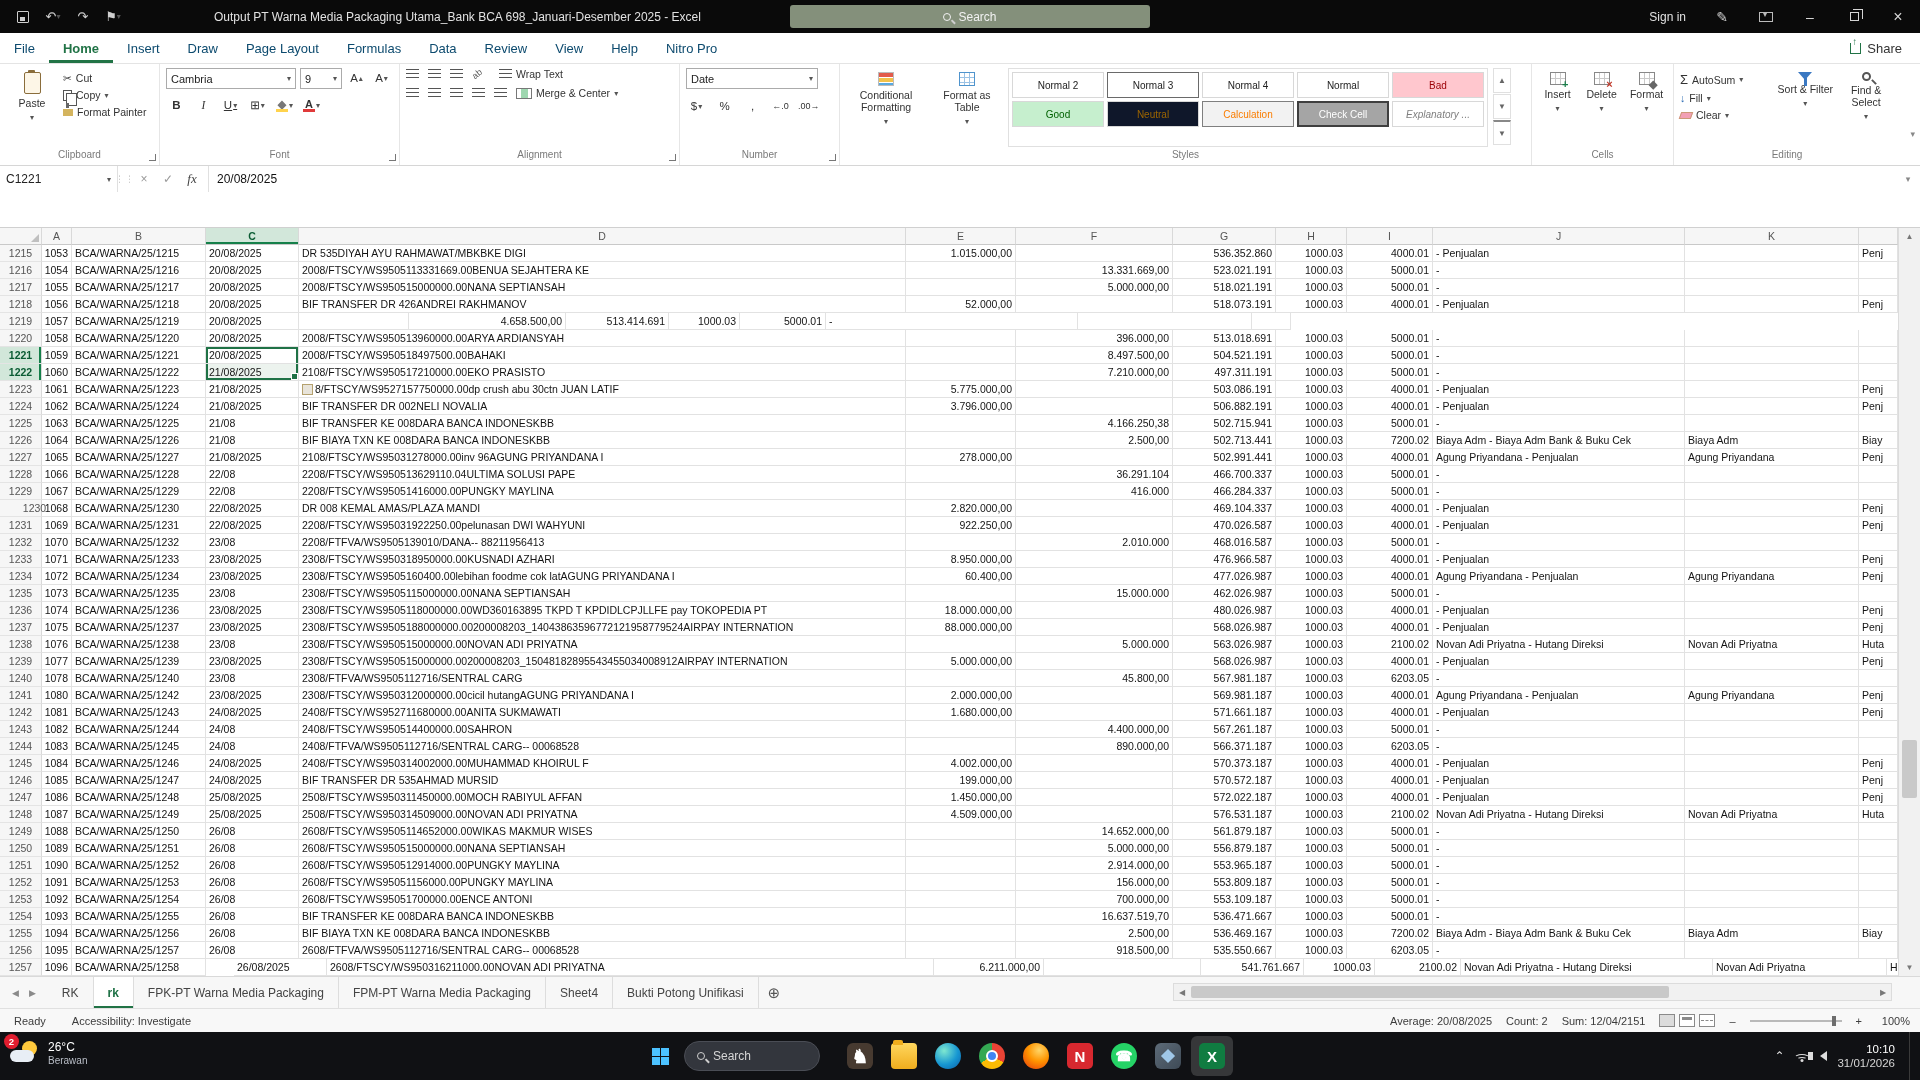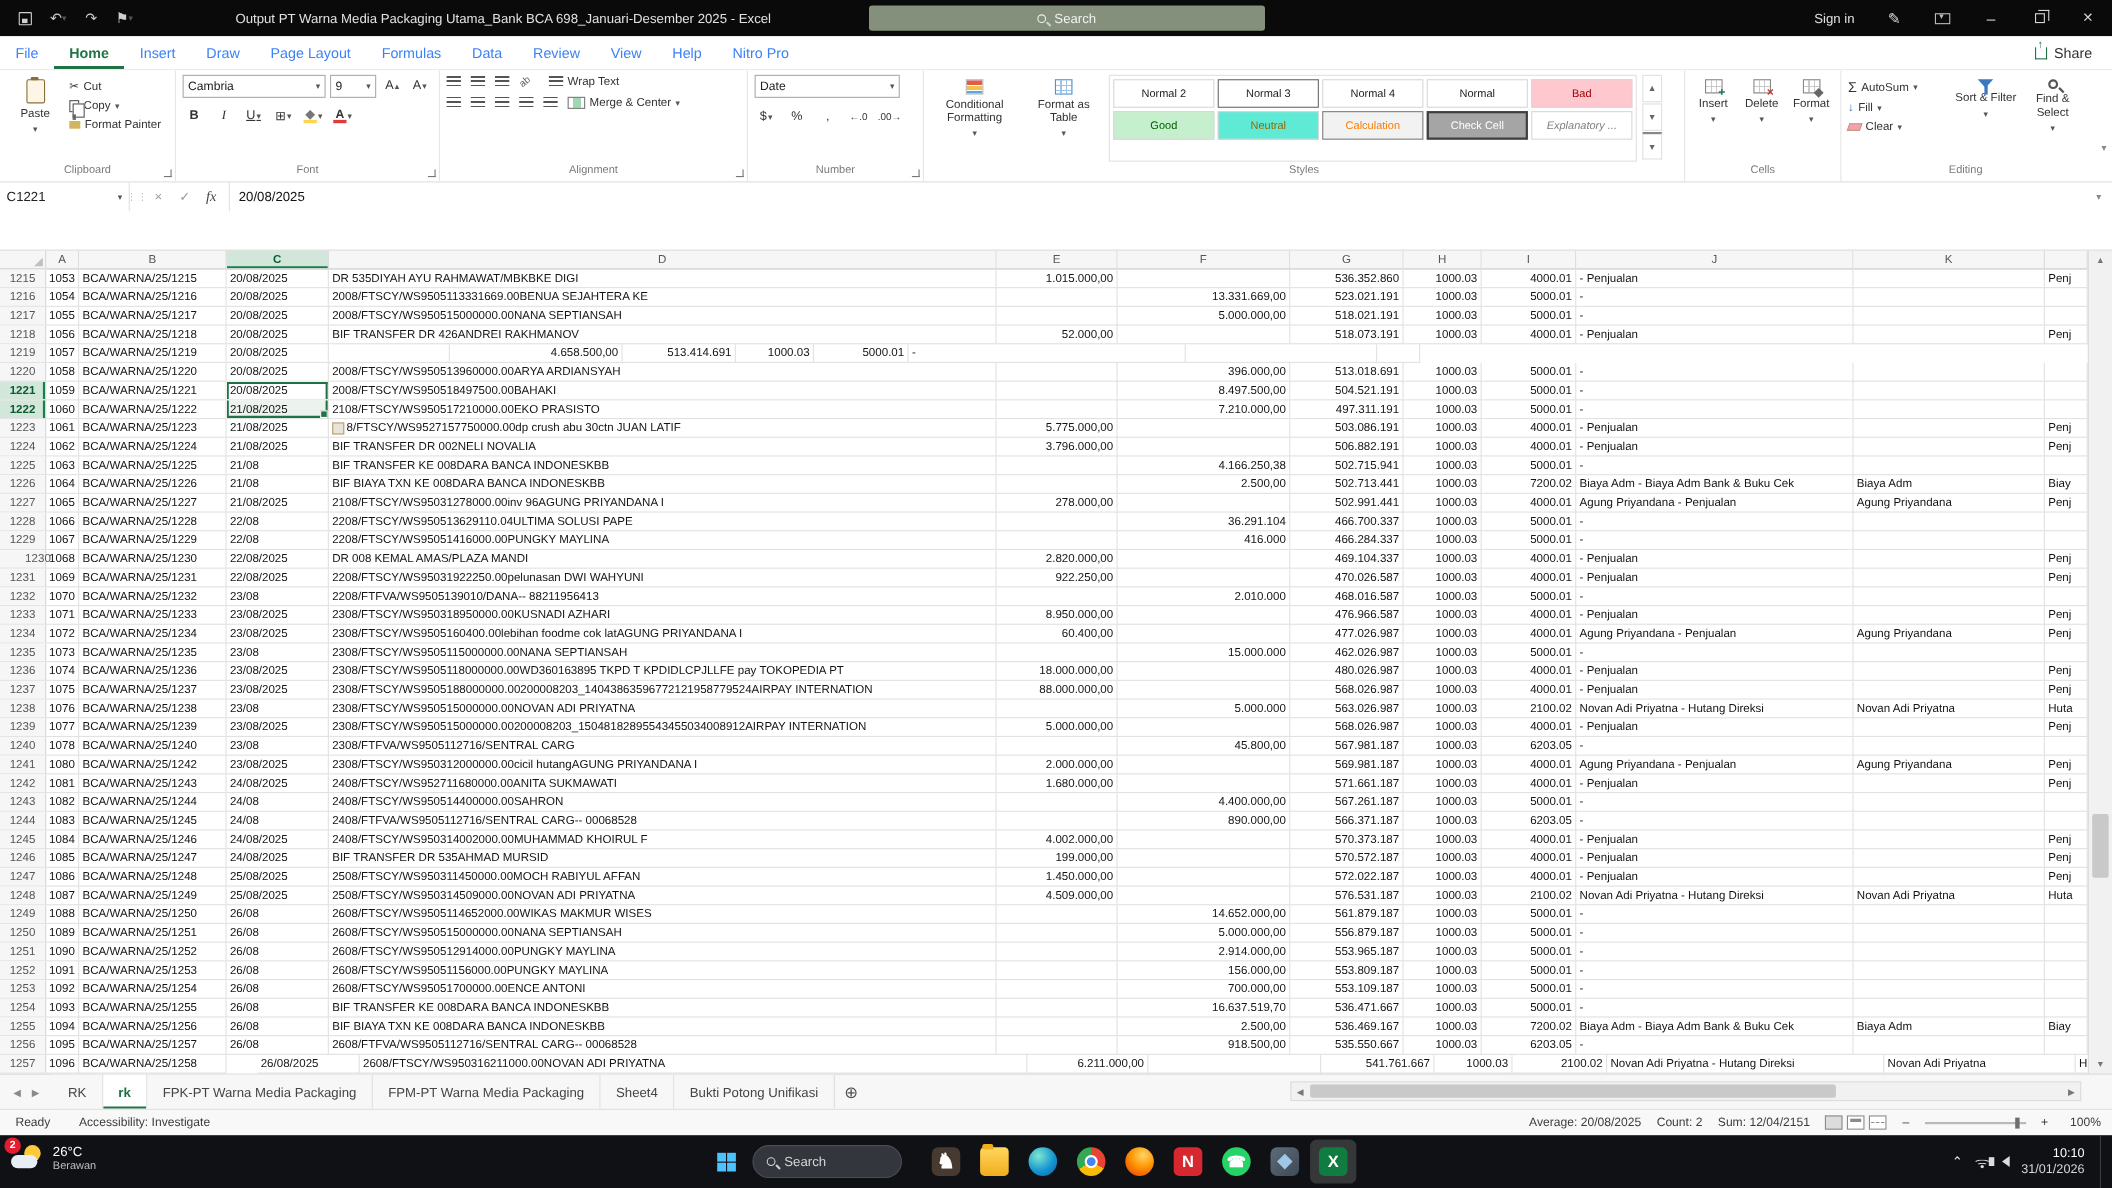--- a/index.html
+++ b/index.html
@@ -20,21 +20,21 @@
 .tb-right .wbtn{width:44px;height:33px;display:flex;align-items:center;justify-content:center;color:#d5d5d5;font-size:14px;}
 .signin{padding:0 14px;color:#e0e0e0;}
 .restore-ic{width:9px;height:9px;border:1px solid #d5d5d5;position:relative;}
 .restore-ic:before{content:"";position:absolute;left:2px;top:-4px;width:9px;height:9px;border:1px solid #d5d5d5;border-left:none;border-bottom:none;}
 .ribopt-ic{width:14px;height:10px;border:1px solid #bbb;position:relative;}
 .ribopt-ic:after{content:"▾";position:absolute;left:3px;top:-3px;font-size:8px;color:#bbb;}
 
 
 #menubar{top:33px;height:31px;background:#fff;border-bottom:1px solid #e4e4e4;display:flex;align-items:stretch;font-size:13px;}
 #menu-tabs{display:flex;}
-.mtab{padding:8px 14px 6px;color:#3b82f6;white-space:nowrap;}
+.mtab{padding:8px 14px 6px;color:#0c4a6e;white-space:nowrap;}
 .mtab.on{box-shadow:inset 0 -3px 0 #217346;color:#217346;font-weight:bold;}
 .share-btn{margin-left:auto;display:flex;align-items:center;gap:6px;padding:0 18px;color:#333;}
 .share-ic{width:11px;height:11px;border:1.5px solid #217346;border-top:none;position:relative;}
 .share-ic:after{content:"↑";position:absolute;left:1px;top:-7px;font-size:10px;color:#217346;}
 
 
 #ribbon{top:64px;height:102px;background:#fff;border-bottom:1px solid #d6d6d6;display:flex;}
 .rgrp{position:relative;border-right:1px solid #e6e6e6;display:flex;flex-direction:column;}
 .rgc{flex:1;display:flex;padding:4px 6px 0 6px;gap:5px;}
 .rgl{height:18px;text-align:center;font-size:10px;color:#7a7a7a;line-height:16px;}
@@ -63,21 +63,21 @@
  repeating-linear-gradient(transparent 0 4px,#9cc3e5 4px 5px);}
 .cells-ic{width:16px;height:13px;border:1px solid #888;position:relative;background:
  repeating-linear-gradient(to right,transparent 0 4px,#c9c9c9 4px 5px),
  repeating-linear-gradient(transparent 0 5px,#c9c9c9 5px 6px);}
 .cells-ic span{position:absolute;right:-4px;bottom:-5px;font-size:11px;font-weight:bold;line-height:10px;}
 #style-gallery{display:grid;grid-template-columns:repeat(5,92px);grid-auto-rows:26px;gap:3px;border:1px solid #e0e0e0;padding:3px;background:#fff;}
 .gcell{display:flex;align-items:center;justify-content:center;font-size:10px;border:1px solid #d8d8d8;background:#fff;color:#222;white-space:nowrap;overflow:hidden;}
 .gcell.gsel{border:1.5px solid #6a6a6a;}
 .g-bad{background:#ffc7ce;color:#9c0006;}
 .g-good{background:#c6efce;color:#006100;}
-.g-neutral{background:#5eead4;color:#9c6500;}
+.g-neutral{background:#0f172a;color:#9c6500;}
 .g-calculation{background:#f2f2f2;color:#fa7d00;border:1px solid #7f7f7f;}
 .g-check{background:#a5a5a5;color:#fff;border:2px solid #3f3f3f;}
 .g-explanatory{color:#7f7f7f;font-style:italic;}
 .galarrows{display:flex;flex-direction:column;gap:1px;}
 .galarrows div{width:18px;height:25px;border:1px solid #e0e0e0;display:flex;align-items:center;justify-content:center;font-size:8px;color:#666;}
 .eraser-ic{width:12px;height:7px;background:#f2a0b5;transform:skewX(-20deg);border:1px solid #c97;}
 .funnel-ic{width:0;height:0;border-left:7px solid transparent;border-right:7px solid transparent;border-top:8px solid #3a78c2;position:relative;}
 .funnel-ic:after{content:"";position:absolute;left:-1.5px;top:-2px;width:3px;height:8px;background:#3a78c2;}
 .mag-ic{width:9px;height:9px;border:2px solid #555;border-radius:50%;position:relative;}
 .mag-ic:after{content:"";position:absolute;left:7px;top:7px;width:6px;height:2px;background:#555;transform:rotate(45deg);}

